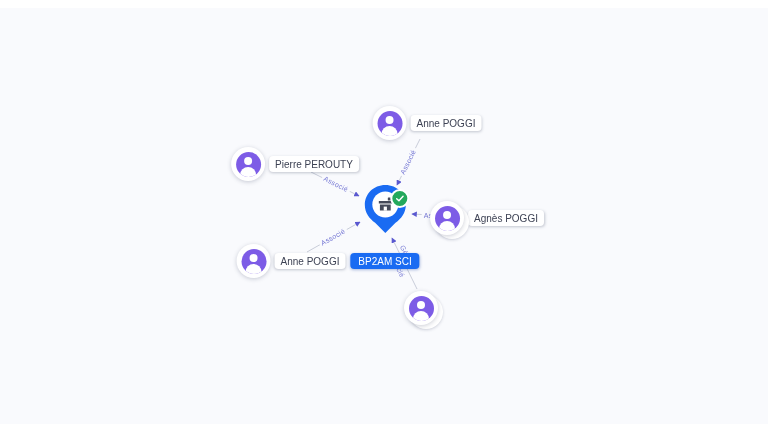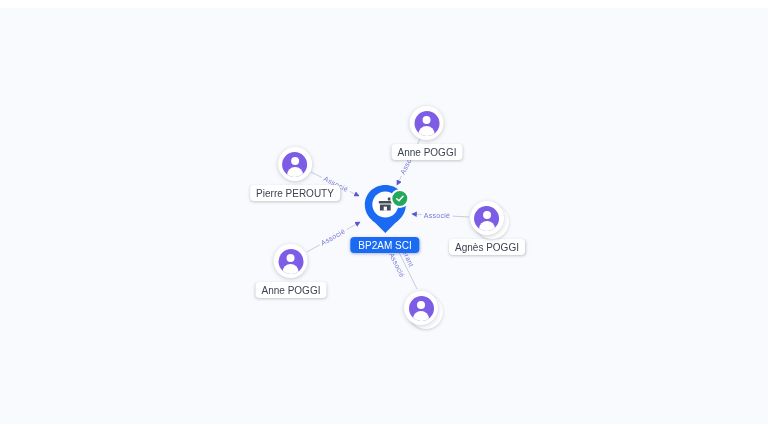--- a/index.html
+++ b/index.html
@@ -18,21 +18,21 @@
 
   .edge-label {
     position:absolute; z-index:2;
     font-size:7px; letter-spacing:.3px; color:#7577d4;
     background:#f9fafd; padding:0 2px; white-space:nowrap;
     transform:translate(-50%,-50%);
   }
 
   .person-node {
     position:absolute; z-index:3;
-    display:flex; flex-direction:column; align-items:center; gap:4px;
+    display:flex; align-items:center; gap:4px;
     transform:translateX(-50%);
   }
   .circle-wrap { position:relative; width:34px; height:34px; }
   .ghost-circle {
     position:absolute; left:5px; top:4px; width:34px; height:34px;
     border-radius:50%; background:#ffffff;
     box-shadow:0 1px 3px rgba(50,60,90,.22);
   }
   .ring {
     position:absolute; left:0; top:0; width:34px; height:34px;
@@ -54,21 +54,21 @@
   }
 
   .name-pill {
     font-size:10px; color:#3d4254; background:#ffffff;
     padding:2.5px 6px; border-radius:4px; white-space:nowrap;
     box-shadow:0 1px 3px rgba(50,60,90,.28);
   }
 
   .center-node {
     position:absolute; left:385px; top:184px; z-index:4;
-    display:flex; flex-direction:column; align-items:center; gap:3px;
+    display:flex; flex-direction:column; align-items:center; gap:19px;
     transform:translateX(-50%);
   }
   .pin-wrap { position:relative; width:46px; height:50px; }
   .badge {
     position:absolute; left:28px; top:5px; width:15px; height:15px;
     border-radius:50%; background:#24a95c; border:2px solid #ffffff;
     display:flex; align-items:center; justify-content:center;
     box-sizing:content-box;
   }
   .center-pill {

